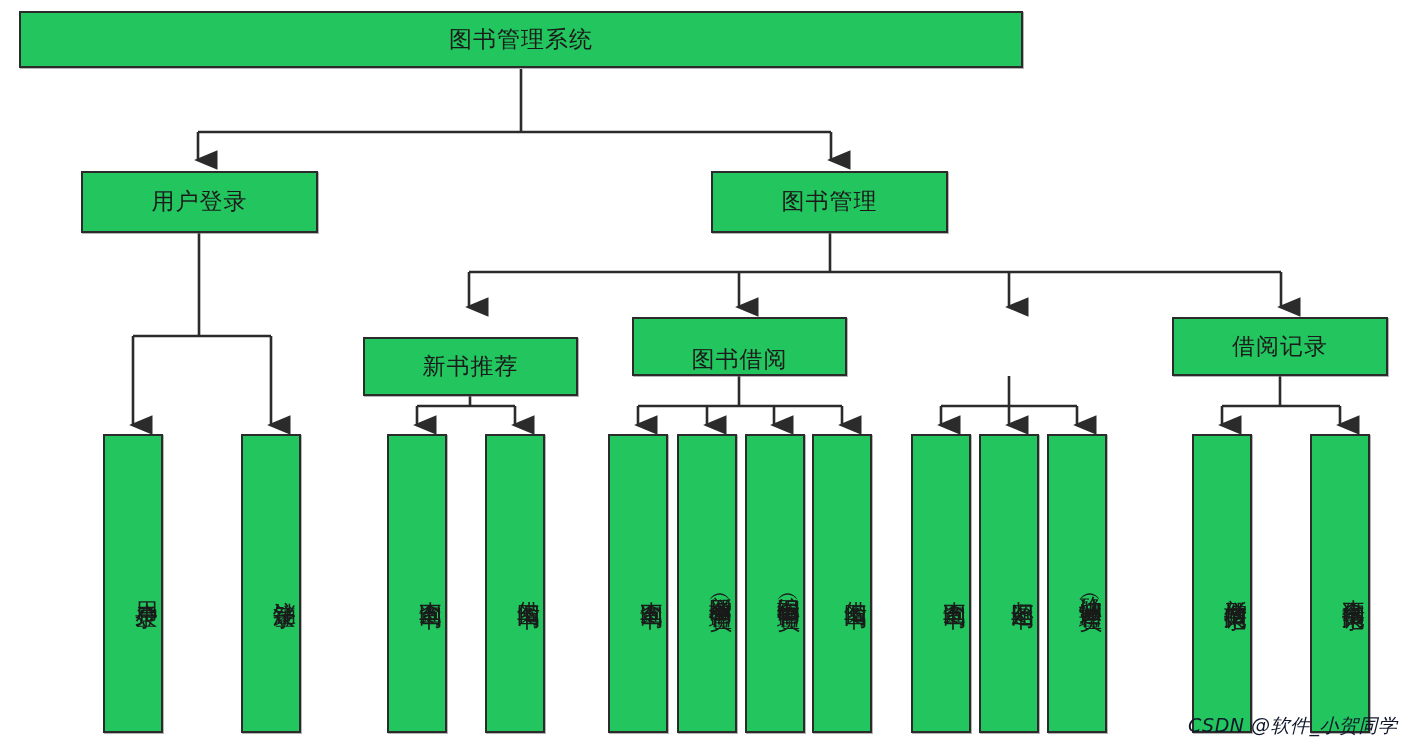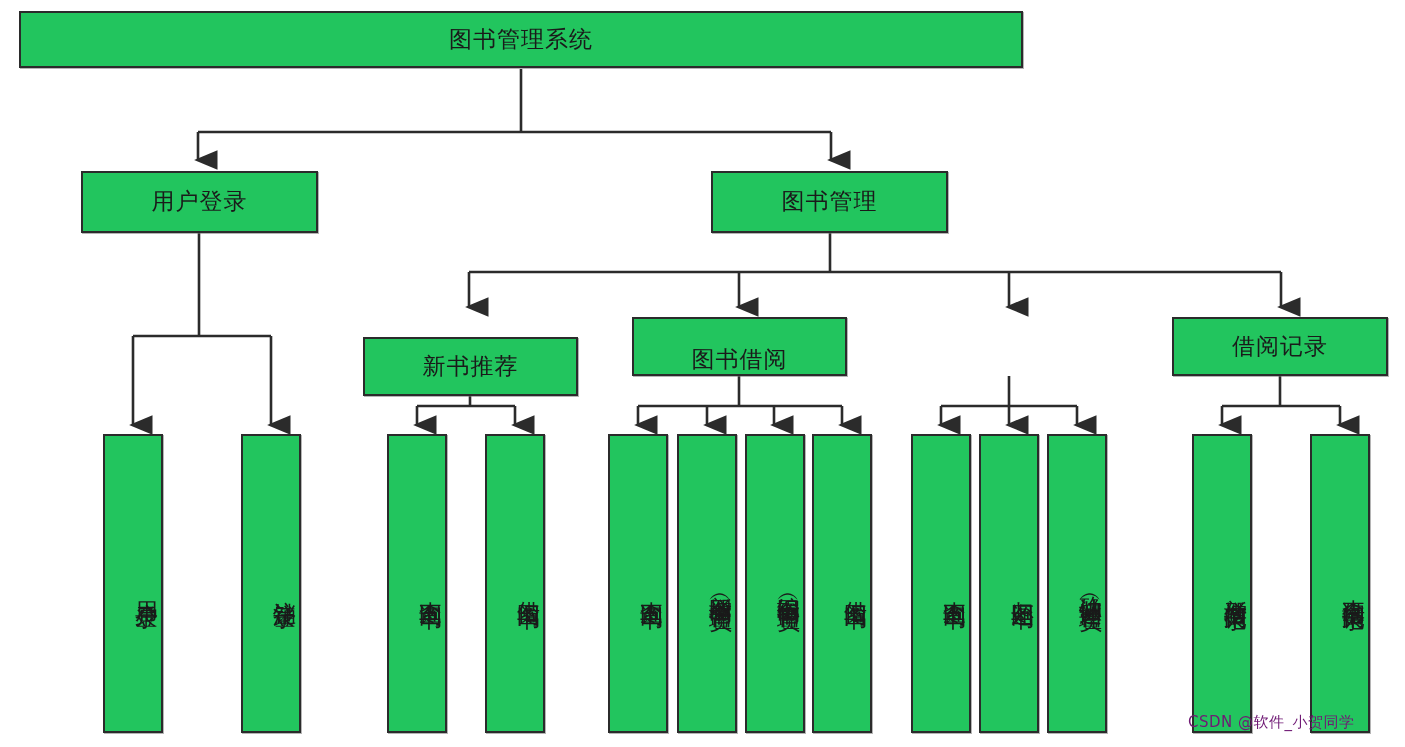--- a/index.html
+++ b/index.html
@@ -49,24 +49,25 @@
     text-orientation: upright;
     letter-spacing: 2px;
     padding-top: 6px;
     align-items: flex-start;
     justify-content: center;
   }
   .watermark {
     position: absolute;
     left: 1188px;
     top: 713px;
-    font-size: 15px;
-    color: #701a75;
+    font-size: 19px;
+    color: #0f172a;
     white-space: nowrap;
     letter-spacing: 0.5px;
+    font-style: italic;
   }
 </style>
 </head>
 <body>
 
 <div id="canvas">
 
   <svg id="edges" viewBox="0 0 1405 747">
     <defs>
       <marker id="arrow" viewBox="0 0 12 12" refX="6" refY="10" markerWidth="9" markerHeight="9" orient="auto-start-reverse">

